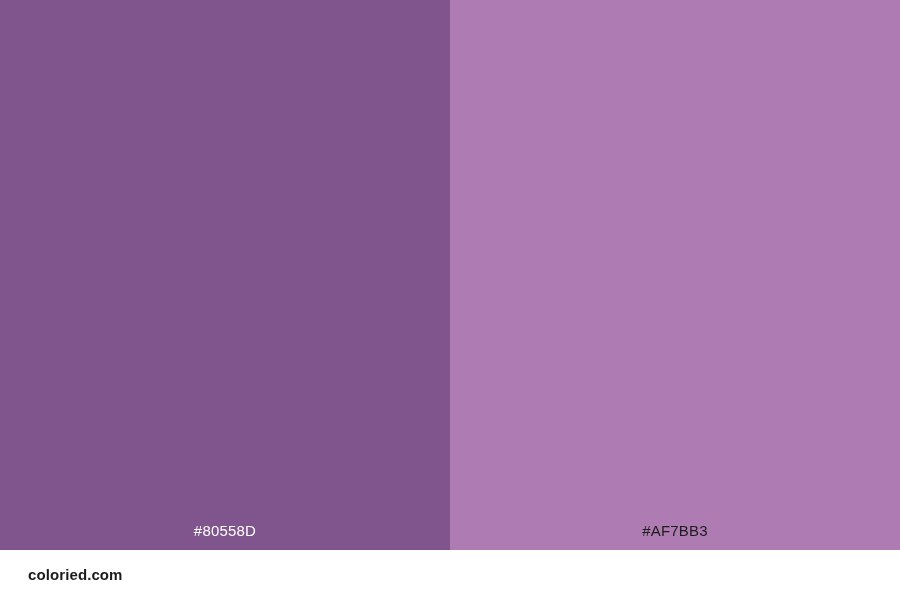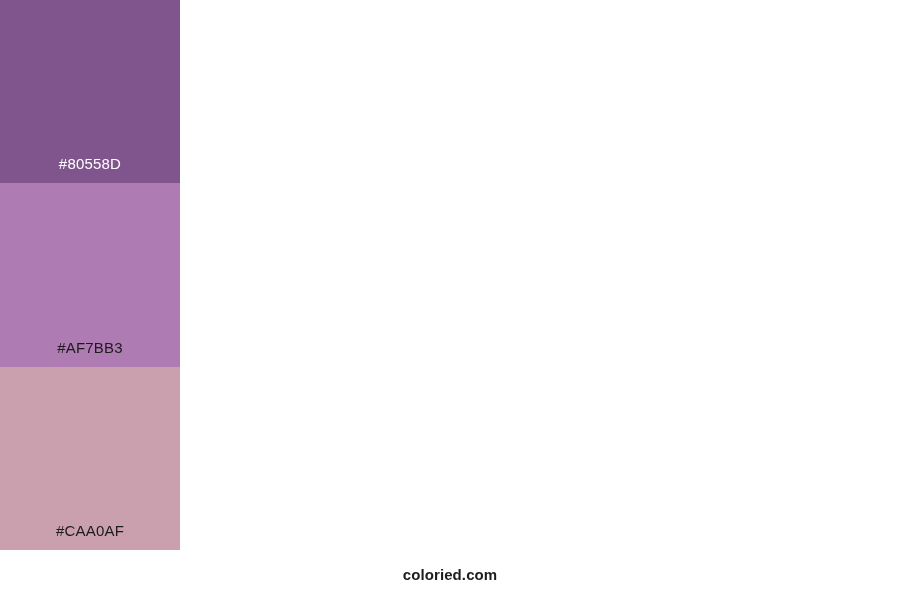--- a/index.html
+++ b/index.html
@@ -21,21 +21,21 @@
     width: 900px;
     height: 600px;
     background: #ffffff;
     display: flex;
     flex-direction: column;
   }
 
   
   #swatch-strip {
     display: flex;
-    flex-direction: column;
+    flex-direction: row;
     width: 900px;
     height: 550px;
     flex: 0 0 550px;
     border-radius: 30px;
   }
 
   .swatch {
     flex: 1 1 180px;
     width: 180px;
     height: 550px;
@@ -60,21 +60,22 @@
   }
 
   
   #footer-band {
     flex: 0 0 50px;
     width: 900px;
     height: 50px;
     background: #ffffff;
     display: flex;
     align-items: center;
-    justify-content: center;
+    justify-content: flex-start;
+    padding-left: 28px;
   }
 
   #footer-credit {
     font-family: "Liberation Sans", sans-serif;
     font-size: 15px;
     font-weight: 700;
     color: #1c1c1c;
     letter-spacing: 0.1px;
     line-height: 18px;
     white-space: nowrap;
@@ -88,23 +89,20 @@
   <div id="swatch-strip">
 
     <div class="swatch" style="background-color: rgb(128, 85, 141);">
       <span class="swatch-label" style="color: rgb(255, 255, 255);">#80558D</span>
     </div>
 
     <div class="swatch" style="background-color: rgb(175, 123, 179);">
       <span class="swatch-label" style="color: rgb(28, 28, 28); margin-top: 8px;">#AF7BB3</span>
     </div>
 
-    <div class="swatch" style="background-color: rgb(202, 160, 175);">
-      <span class="swatch-label" style="color: rgb(28, 28, 28);">#CAA0AF</span>
-    </div>
 
 
 
   </div>
 
   <div id="footer-band">
     <span id="footer-credit">coloried.com</span>
   </div>
 
 </div>

